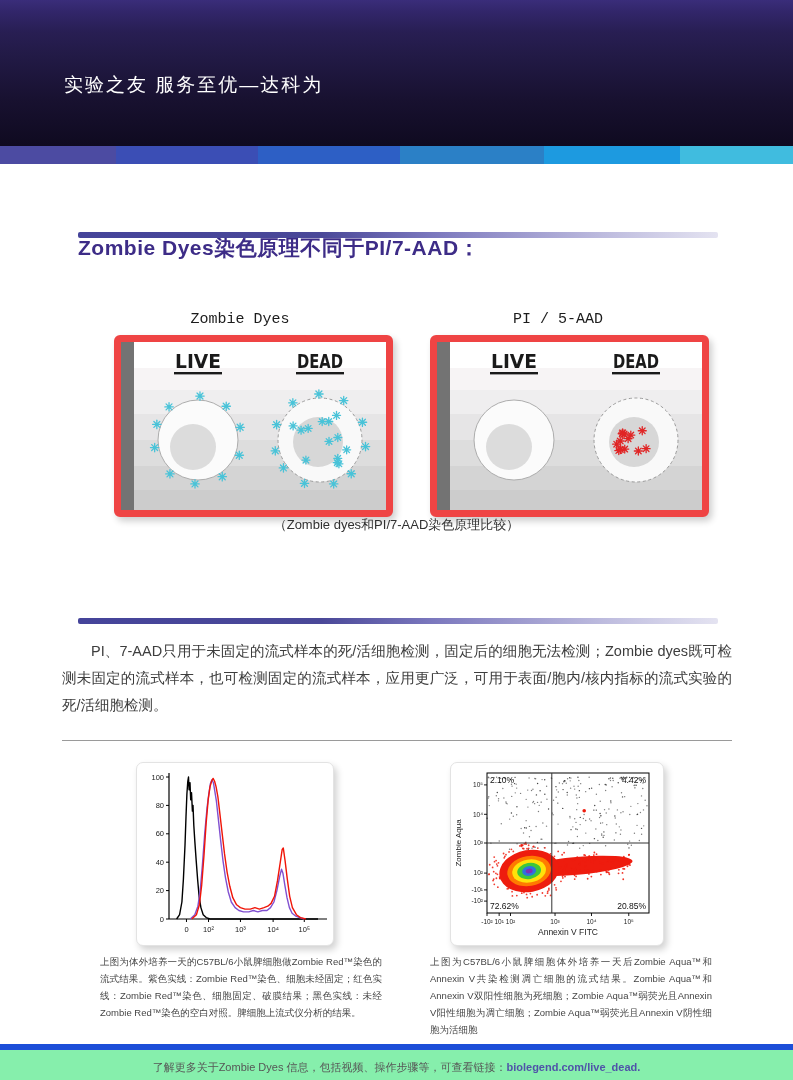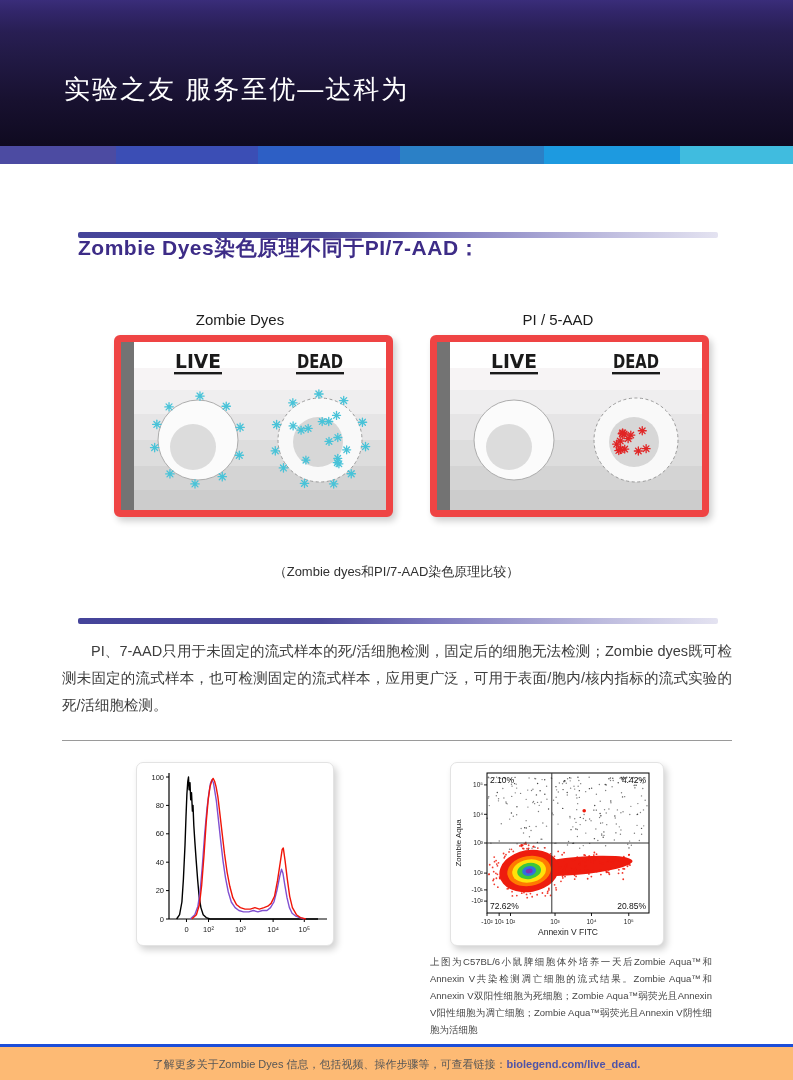--- a/index.html
+++ b/index.html
@@ -2,52 +2,52 @@
 <html><head>
 <meta charset="utf-8">
 <style>
   html,body{margin:0;padding:0;width:793px;height:1080px;background:#ffffff;
     font-family:"Liberation Sans","DejaVu Sans",sans-serif;}
   .page{position:relative;width:793px;height:1080px;overflow:hidden;background:#fff;}
 
   
   .header{position:absolute;left:0;top:0;width:793px;height:146px;
     background:linear-gradient(180deg,#3a2d7a 0%,#32266a 8%,#281e53 22%,#221a46 38%,#181130 68%,#0f0a20 100%);}
-  .tagline{position:absolute;left:64px;top:72px;color:#ffffff;font-size:26px;letter-spacing:2px;font-weight:500;}
+  .tagline{position:absolute;left:64px;top:72px;color:#ffffff;font-size:19px;letter-spacing:2px;font-weight:500;}
   .colorbar{position:absolute;left:0;top:146px;width:793px;height:18px;display:flex;}
   .colorbar div{height:100%;}
 
   
   .sec-title{position:absolute;left:78px;font-size:21px;font-weight:700;color:#3d2c87;letter-spacing:0.5px;margin-top:32px;}
   .sec-underline{position:absolute;left:78px;width:640px;height:6px;border-radius:2px;
     background:linear-gradient(90deg,#45449a 0%,#4a4898 38%,#7a77bd 55%,#9b98cd 68%,#bdbbde 82%,#e4e3f1 100%);}
   .para{position:absolute;left:62px;width:670px;font-size:14.5px;line-height:27px;color:#3d3d3d;
     text-align:justify;text-indent:2em;}
 
   
-  .fig-title{position:absolute;font-family:Liberation Sans, sans-serif;
+  .fig-title{position:absolute;font-family:Liberation Mono, monospace;
     font-size:15px;color:#1c1c1c;text-align:center;width:200px;}
   .cell-card{position:absolute;width:252px;height:168px;background:#737373;border:7px solid #ef4444;
     border-radius:6px;box-shadow:3px 4px 7px rgba(0,0,0,0.20);overflow:hidden;padding-left:13px;}
-  .diagram-caption{position:absolute;left:0;width:793px;text-align:center;font-size:13px;color:#303030;margin-top:47px;}
+  .diagram-caption{position:absolute;left:0;width:793px;text-align:center;font-size:13px;color:#303030;}
 
   
   .subhead{position:absolute;left:64px;display:flex;align-items:center;}
   .bullet{width:7px;height:7px;border:2.5px solid #8a86ad;border-radius:50%;margin-right:12px;}
   .subhead-text{font-size:16.5px;font-weight:700;color:#50278c;}
   .thin-rule{position:absolute;left:62px;width:670px;height:0;border-top:1px solid #9a9a9a;}
 
   
   .chart-card{position:absolute;background:#fff;border:1px solid #e3e3e3;border-radius:7px;
     box-shadow:3px 4px 7px rgba(0,0,0,0.18);}
   .fig-caption{position:absolute;font-size:9.5px;line-height:17px;color:#454545;text-align:justify;}
 
   
-  .footer{position:absolute;left:0;top:1044px;width:793px;height:36px;background:#fdba74;
-    border-top:3px solid #1d4ed8;box-sizing:border-box;}
+  .footer{position:absolute;left:0;top:1044px;width:793px;height:36px;background:#86efac;
+    border-top:6px solid #1d4ed8;box-sizing:border-box;}
   .footer-text{position:absolute;left:0;top:10px;width:793px;text-align:center;font-size:11px;color:#565656;}
   .footer-link{color:#4f53a8;font-weight:700;}
 </style>
 </head>
 <body>
 
 <div class="page">
 
   <div class="header">
     <div class="tagline">实验之友 服务至优—达科为</div>
@@ -975,20 +975,21 @@
         </g>
         <g>
           <text x="39" y="20" text-anchor="start" font-size="8.5" fill="#111">2.10%</text>
           <text x="195" y="20" text-anchor="end" font-size="8.5" fill="#111">4.42%</text>
           <text x="39" y="146" text-anchor="start" font-size="8.5" fill="#111">72.62%</text>
           <text x="195" y="146" text-anchor="end" font-size="8.5" fill="#111">20.85%</text>
         </g>
       </svg>
   </div>
 
+  <div class="fig-caption" style="left:100px;top:953px;width:282px;">上图为体外培养一天的C57BL/6小鼠脾细胞做Zombie Red™染色的流式结果。紫色实线：Zombie Red™染色、细胞未经固定；红色实线：Zombie Red™染色、细胞固定、破膜结果；黑色实线：未经Zombie Red™染色的空白对照。脾细胞上流式仪分析的结果。</div>
   <div class="fig-caption" style="left:430px;top:953px;width:282px;">上图为C57BL/6小鼠脾细胞体外培养一天后Zombie Aqua™和Annexin V共染检测凋亡细胞的流式结果。Zombie Aqua™和Annexin V双阳性细胞为死细胞；Zombie Aqua™弱荧光且Annexin V阳性细胞为凋亡细胞；Zombie Aqua™弱荧光且Annexin V阴性细胞为活细胞</div>
 
   <div class="footer">
     <div class="footer-text">
       <span>了解更多关于Zombie Dyes 信息，包括视频、操作步骤等，可查看链接：</span><span class="footer-link">biolegend.com/live_dead.</span>
     </div>
   </div>
 </div>
 
 </body></html>

